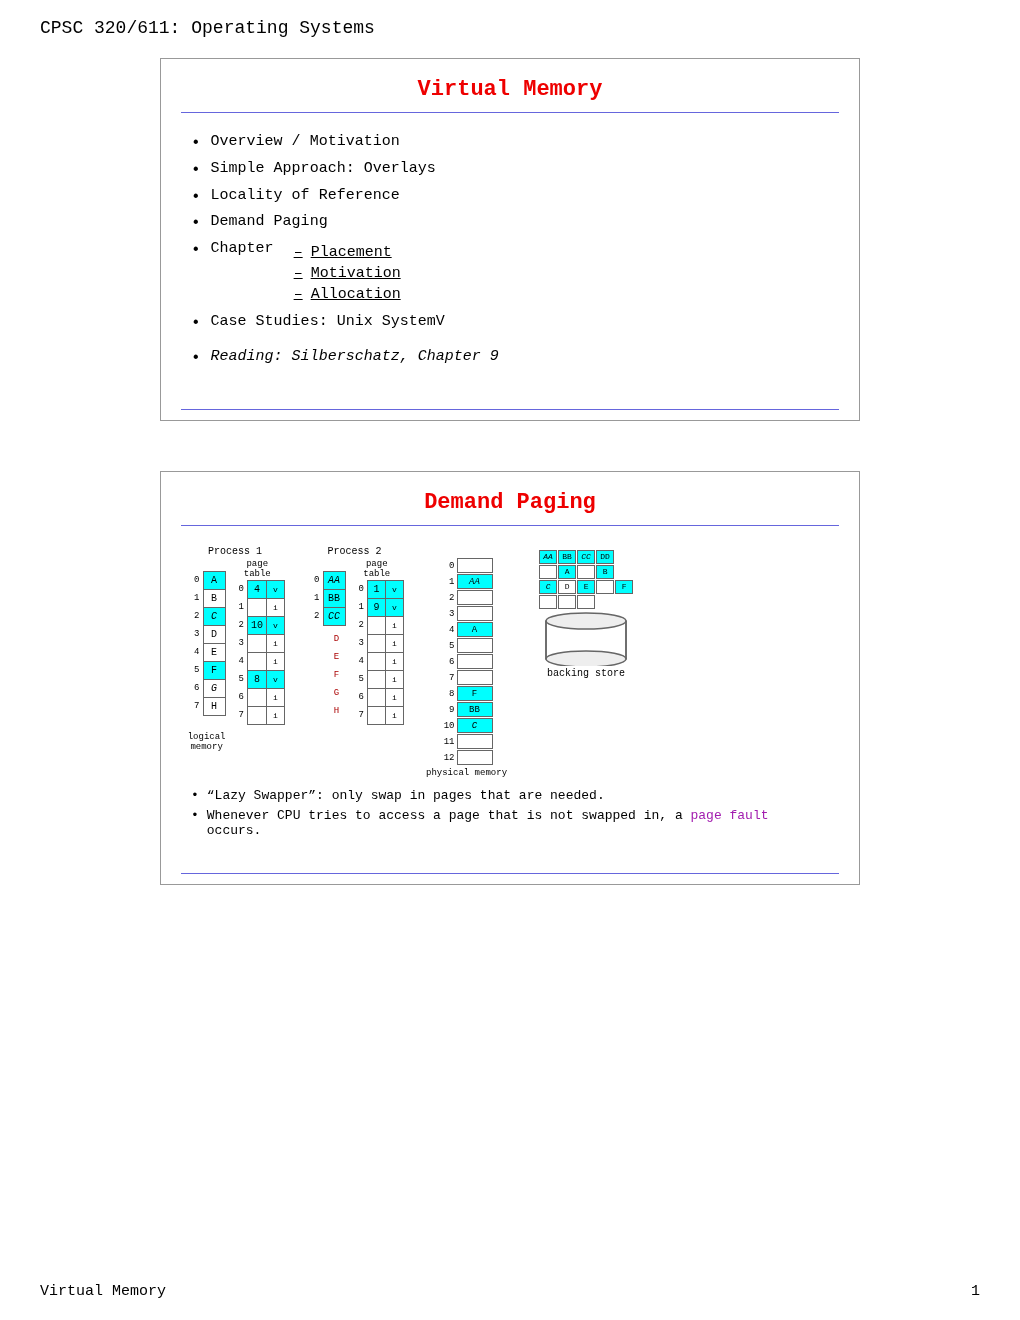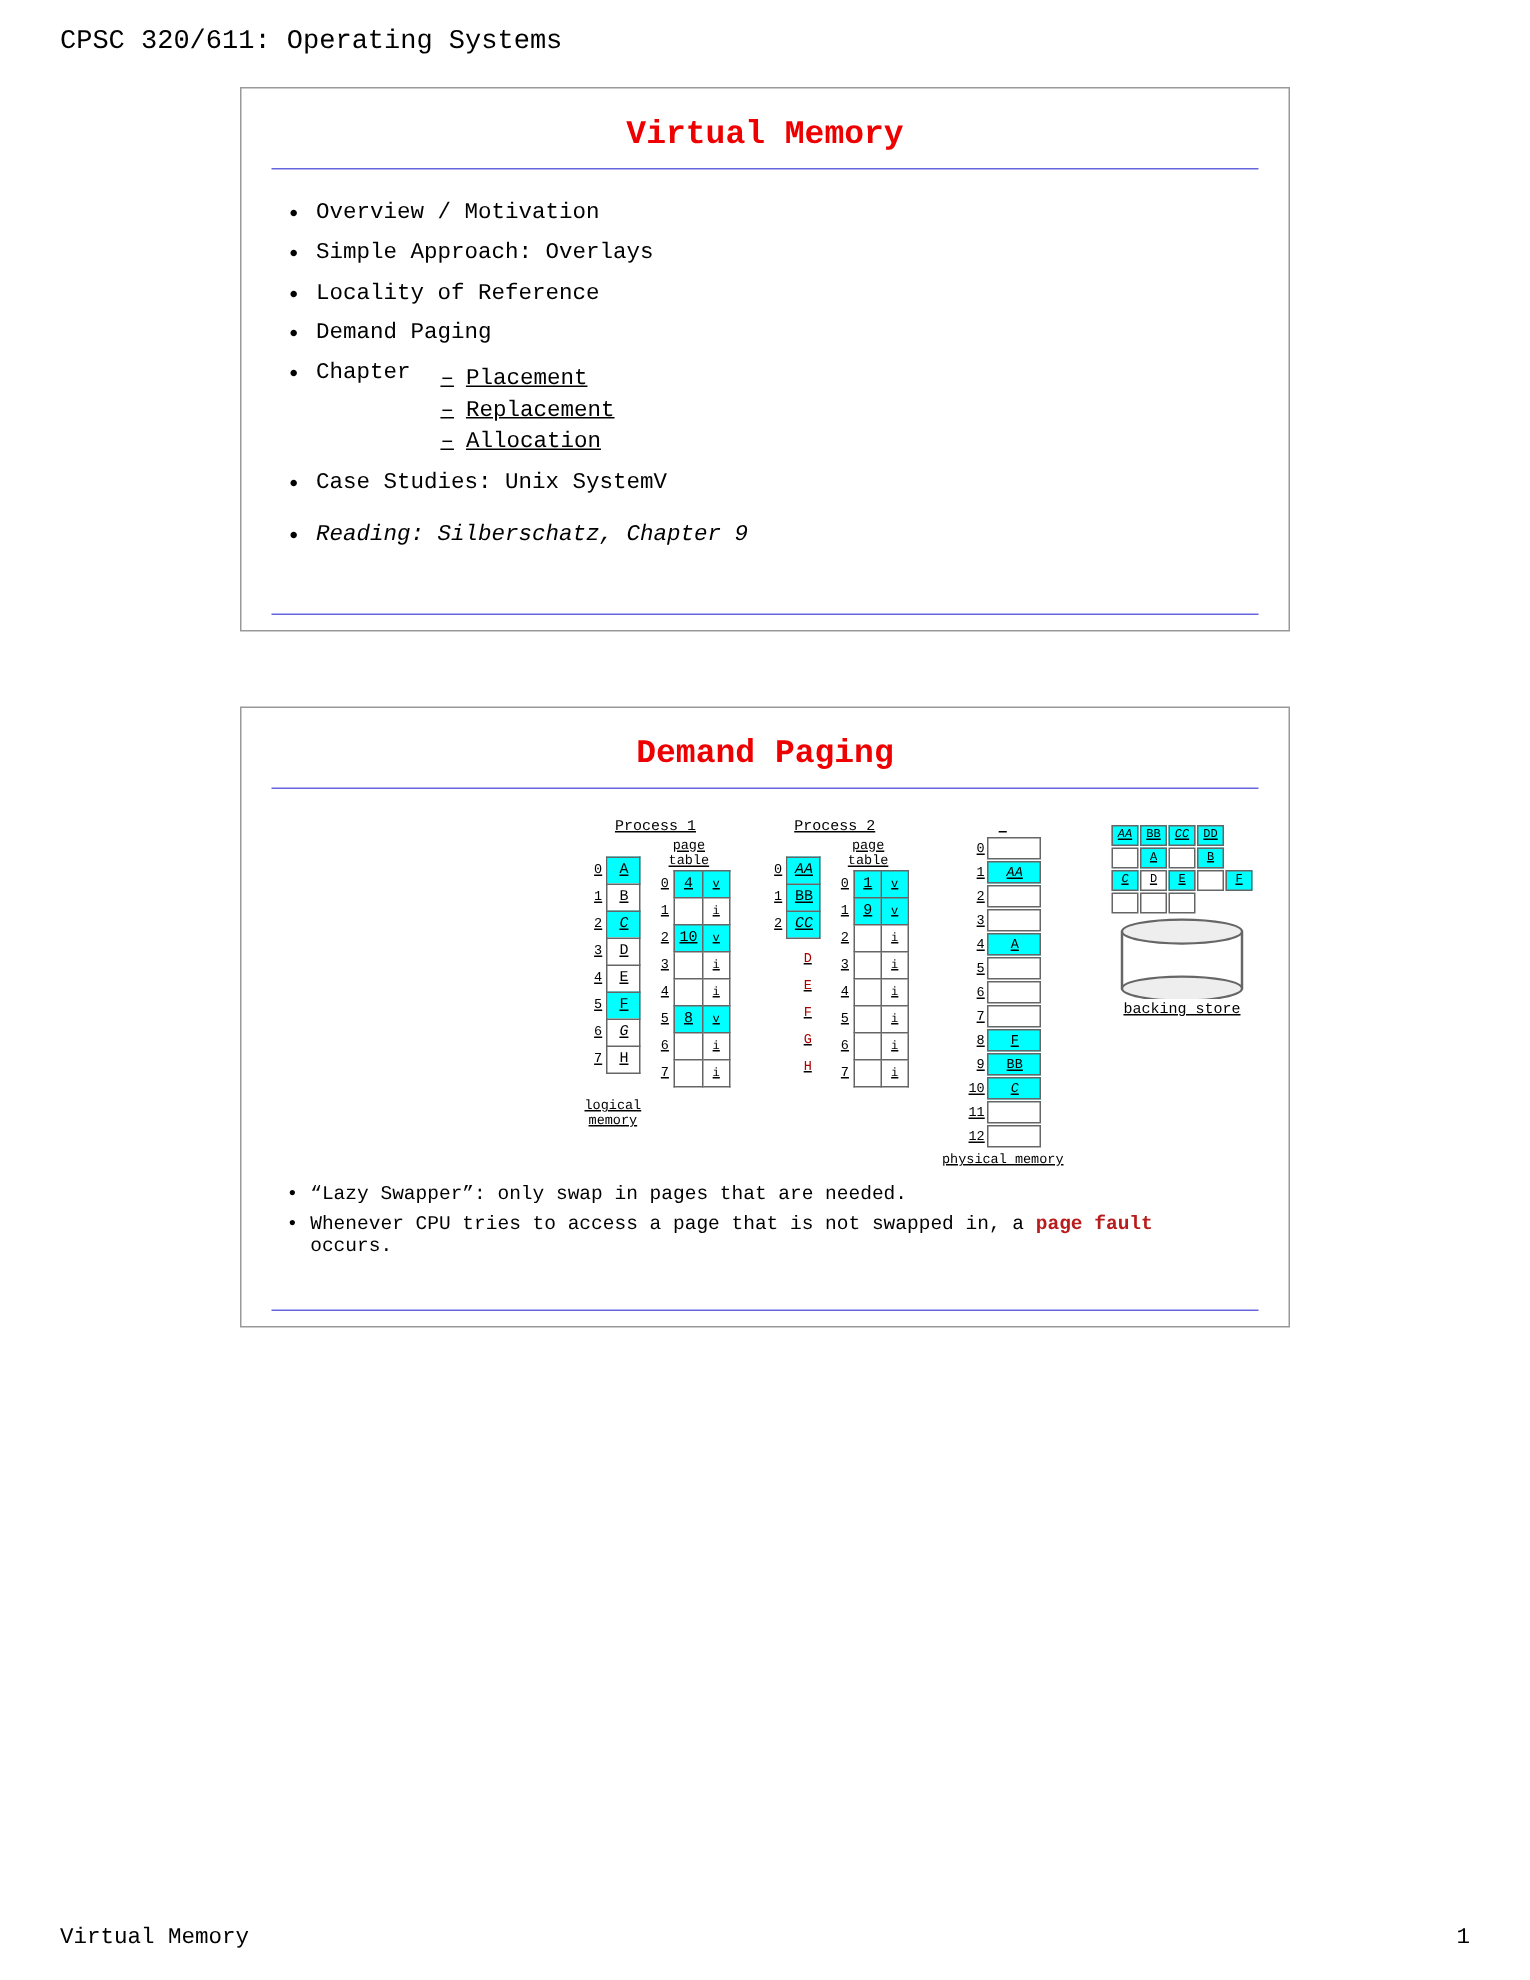--- a/index.html
+++ b/index.html
@@ -239,43 +239,42 @@
       font-family: 'Courier New', Courier, monospace;
     }
 
     .bullet-notes li::before {
       content: '•';
       margin-right: 8px;
       flex-shrink: 0;
     }
 
     .blue-bold {
-      color: #b91c1c;
-      font-weight: bold;
+      color: #a21caf;
+      font-weight: normal;
     }
 
     .page-footer {
       position: absolute;
       bottom: 20px;
       left: 40px;
       right: 40px;
       display: flex;
       justify-content: space-between;
       font-size: 15px;
       font-family: 'Courier New', Courier, monospace;
     }
 
     .diagram-wrapper {
       display: flex;
       flex-direction: row;
       align-items: flex-start;
-      justify-content: flex-end;
+      justify-content: flex-start;
       gap: 8px;
       padding: 0 4px;
-      text-decoration: underline;
     }
 
     .num-cell {
       height: 16px;
       font-size: 9px;
       line-height: 16px;
     }
 
     .p1-outer { display: flex; flex-direction: column; align-items: center; }
     .p2-outer { display: flex; flex-direction: column; align-items: center; }
@@ -304,21 +303,21 @@
       <li>
         <span>Demand Paging</span>
       </li>
       <li>
         <span>Chapter</span>
         <ul class="sub-list">
           <li>
               <span>Placement</span>
             </li>
           <li>
-              <span>Replacement</span>
+              <span>Motivation</span>
             </li>
           <li>
               <span>Allocation</span>
             </li>
         </ul>
       </li>
       <li>
         <span>Case Studies: Unix SystemV</span>
       </li>
     </ul>

